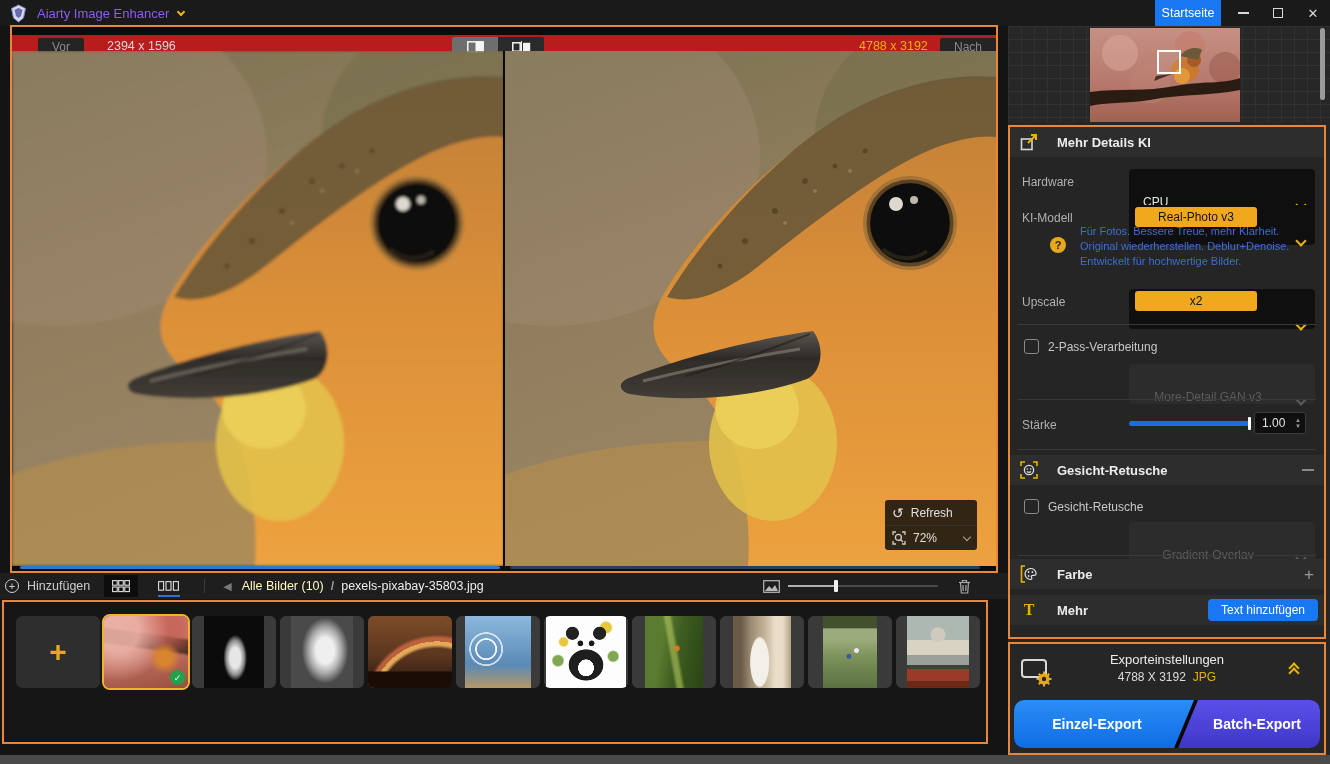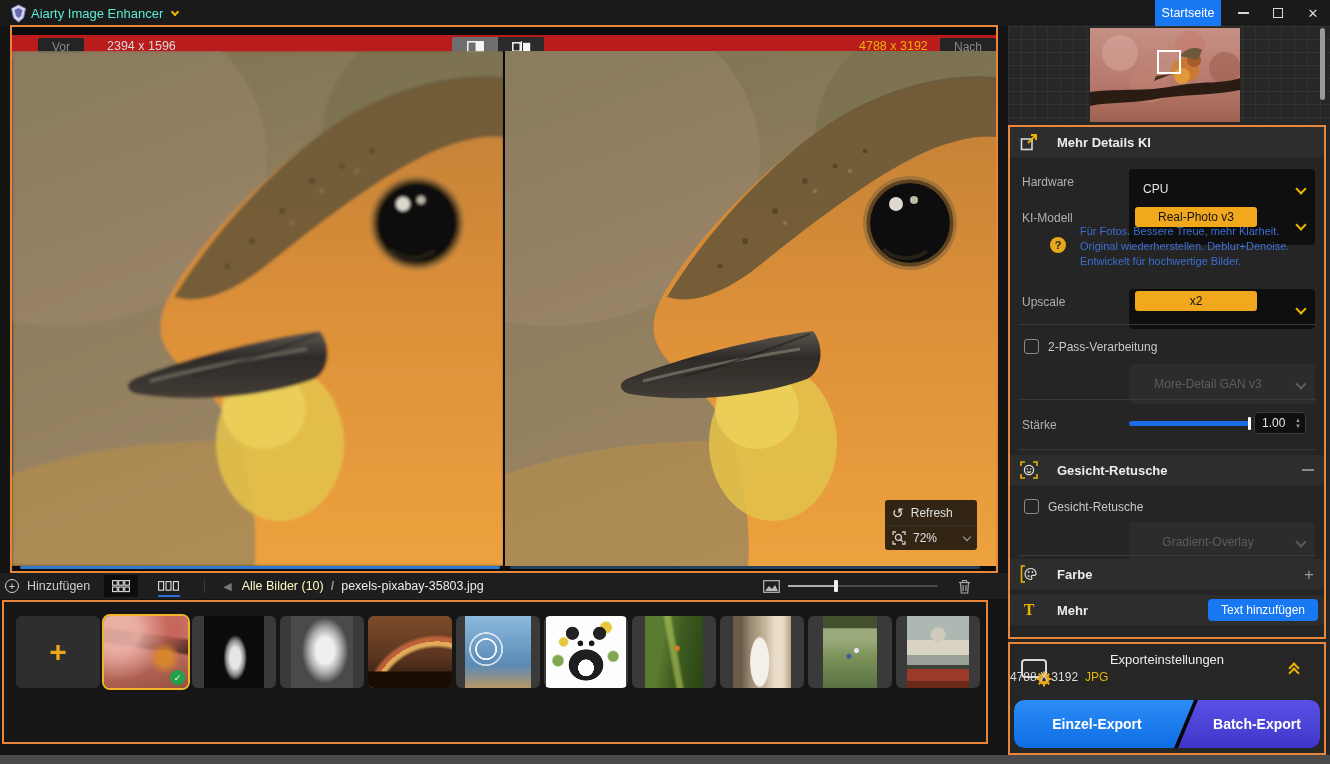--- a/index.html
+++ b/index.html
@@ -1,21 +1,21 @@
 <!DOCTYPE html>
 <html><head>
 <meta charset="utf-8">
 <style>
 *{margin:0;padding:0;box-sizing:border-box}
 html,body{width:1330px;height:764px;overflow:hidden}
 body{background:#141414;font-family:"Liberation Sans",sans-serif;position:relative;color:#ddd}
 
 
 .titlebar{position:absolute;left:0;top:0;width:1330px;height:26px;background:#1a1a1a;display:flex;align-items:center}
-.apptitle{color:#5eead4;font-size:13px;margin-left:4px}
+.apptitle{color:#8b5cf6;font-size:13px;margin-left:10px}
 .home-btn{position:absolute;left:1155px;top:0;height:26px;width:66px;background:#1778f2;color:#fff;font-size:12.5px;display:flex;align-items:center;justify-content:center}
 .winctl{position:absolute;top:0;height:26px;width:30px;display:flex;align-items:center;justify-content:center;color:#d8d8d8;font-size:13px}
 .minbar{width:11px;height:2px;background:#d8d8d8}
 .maxbox{width:10px;height:10px;border:1.5px solid #d8d8d8}
 
 
 .chev{display:inline-block;width:8px;height:8px;border-right:2px solid #e8b400;border-bottom:2px solid #e8b400;transform:rotate(45deg)}
 .chev.sm{width:6px;height:6px}
 .chev.gray{border-color:#5a5a5a}
 .chev.lt{border-color:#a8a8a8;border-width:1.5px}
@@ -103,41 +103,41 @@
 .rightpanel{position:absolute;left:1008px;top:26px;width:322px;height:738px;background:#262626}
 .navgrid{position:absolute;left:0;top:0;width:322px;height:96px;background-color:#272727;background-image:linear-gradient(#323232 1px,transparent 1px),linear-gradient(90deg,#323232 1px,transparent 1px);background-size:13px 13px}
 .navimg{position:absolute;left:82px;top:2px;width:150px;height:94px}
 .navrect{position:absolute;left:149px;top:24px;width:24px;height:24px;border:2px solid #fff;background:rgba(255,255,255,.08)}
 .vscroll{position:absolute;left:312px;top:2px;width:5px;height:72px;background:#9a9a9a;border-radius:3px}
 
 .settings{position:absolute;left:0;top:99px;width:318px;height:514px;border:2px solid #e8873c;background:#252525;font-size:12px}
 .sechead{position:absolute;left:0;right:0;height:30px;background:#2d2d2d;display:flex;align-items:center;gap:19px;padding:0 10px}
 .sechead .t{color:#ececec;font-size:13px;font-weight:bold}
 .rlabel{position:absolute;color:#b0b0b0;font-size:12px}
-.dd{position:absolute;left:119px;width:186px;height:40px;background:#0f0f0f;border-radius:4px;display:flex;align-items:center}
+.dd{position:absolute;left:119px;width:186px;height:40px;background:#0f0f0f;border-radius:4px;display:flex;align-items:flex-end}
 .dd .val{color:#e4e4e4;padding-left:14px;flex:1}
 .dd .chevwrap{width:28px;display:flex;justify-content:center}
 .dd.disabled{background:#2c2c2c}
 .dd.disabled .val{color:#5d5d5d;text-align:center;padding-left:0}
 .pill{position:absolute;left:6px;top:2px;width:122px;height:20px;background:#f2a81d;border-radius:3px;color:#141414;display:flex;align-items:center;justify-content:center;font-size:12px}
 .helpcircle{position:absolute;width:16px;height:16px;border-radius:50%;background:#e8a81c;color:#222;font-weight:bold;font-size:11px;display:flex;align-items:center;justify-content:center}
 .helptxt{position:absolute;left:70px;width:244px;color:#3d6ed0;font-size:11px;line-height:15px}
 .cbrow{position:absolute;display:flex;align-items:center;gap:9px;color:#c8c8c8}
 .slider{position:absolute;left:119px;width:120px;height:5px;background:#1c6ce8;border-radius:3px}
 .slider .hnd{position:absolute;right:-2px;top:-4px;width:3px;height:13px;background:#fff;border-radius:1px}
 .valbox{position:absolute;left:244px;width:52px;height:22px;background:#0f0f0f;border:1px solid #3c3c3c;border-radius:3px;display:flex;align-items:center}
 .valbox .v{flex:1;padding-left:7px;color:#e4e4e4;font-size:12px}
 .spin{display:flex;flex-direction:column;color:#9a9a9a;font-size:6px;line-height:6px;padding-right:4px}
 .minusico{width:12px;height:2px;background:#8a8a8a}
 .plusico{color:#9a9a9a;font-size:17px;line-height:17px}
 .addtextbtn{position:absolute;left:198px;width:110px;height:22px;background:#1778f2;border-radius:4px;color:#fff;font-size:12px;display:flex;align-items:center;justify-content:center}
 
 .exportp{position:absolute;left:0;top:616px;width:318px;height:113px;border:2px solid #e8873c;background:#262626}
 .exptitle{position:absolute;left:0;right:0;top:8px;text-align:center;color:#ececec;font-size:13px}
-.expsize{position:absolute;left:0;right:0;top:26px;font-size:12px;color:#dcdcdc}
+.expsize{position:absolute;left:0;right:0;top:26px;text-align:center;font-size:12px;color:#dcdcdc}
 .expsize .fmt{color:#e8b400;margin-left:7px}
 .dblchev{position:absolute;left:280px;top:20px;display:flex;flex-direction:column;gap:0}
 .exbtns{position:absolute;left:4px;top:56px;width:306px;height:48px;background:#060606;border-radius:10px;overflow:hidden}
 .btn-einzel{position:absolute;left:0;top:0;height:100%;width:180px;background:linear-gradient(180deg,#2b8df6,#0f6de4);clip-path:polygon(0 0,100% 0,calc(100% - 20px) 100%,0 100%);display:flex;align-items:center;justify-content:center;padding-right:14px;color:#fff;font-weight:bold;font-size:14px}
 .btn-batch{position:absolute;left:164px;top:0;height:100%;width:142px;background:linear-gradient(180deg,#5a50e8,#3f36c8);clip-path:polygon(20px 0,100% 0,100% 100%,0 100%);display:flex;align-items:center;justify-content:center;padding-left:16px;color:#fff;font-weight:bold;font-size:14px}
 
 .bottomstrip{position:absolute;left:0;top:755px;width:1330px;height:9px;background:#4a4a4a}
 </style>
 </head>
 <body>

